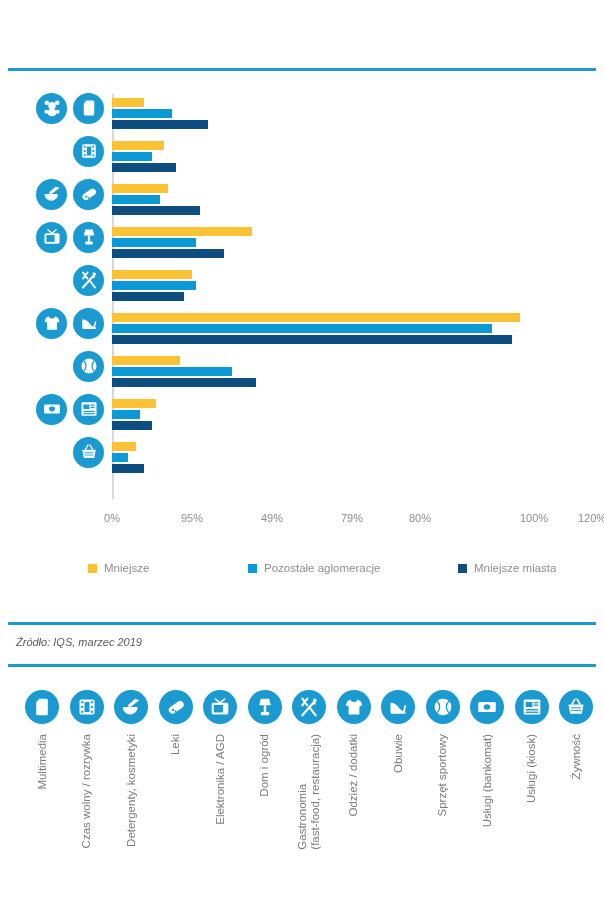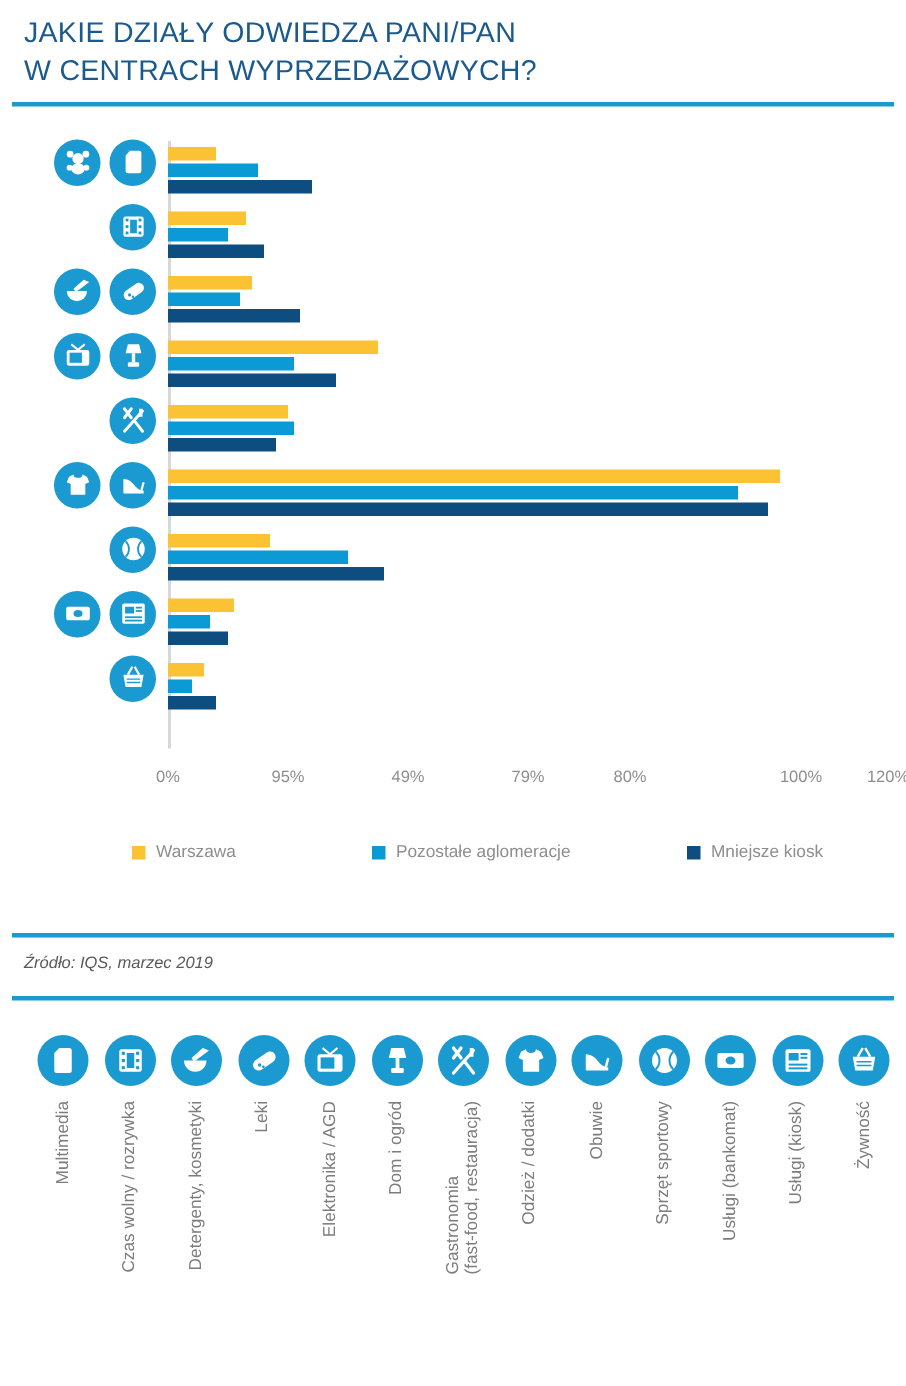--- a/index.html
+++ b/index.html
@@ -100,22 +100,20 @@
     font-size: 11.5px; color: #7d7d7d;
     white-space: pre-line; text-align: left;
     line-height: 13px;
   }
 </style>
 </head>
 <body>
 
 <div class="page">
 
-  <div class="title" style="white-space:pre-line;">JAKIE DZIAŁY ODWIEDZA PANI/PAN
-W CENTRACH WYPRZEDAŻOWYCH?</div>
   <div class="title-rule"></div>
 
   <div class="chart">
     <div class="axis-line"></div>
     <div class="plot" id="plot">
         <div class="grouprow" style="top:4px;height:31px">
           <div class="bar s0" style="width:32.0px;background:#fbc233"></div>
           <div class="bar s1" style="width:60.0px;background:#0c9ad7"></div>
           <div class="bar s2" style="width:96.0px;background:#0d4d80"></div>
         </div>
@@ -292,29 +290,29 @@
       <span style="left:272px">49%</span>
       <span style="left:352px">79%</span>
       <span style="left:420px">80%</span>
       <span style="left:534px">100%</span>
       <span style="left:592px">120%</span>
     </div>
 
   <div class="legend" id="legend">
       <div class="legend-item" style="left:0px">
         <span class="swatch" style="background:#fbc233"></span>
-        <span>Warszawa</span>
+        <span>Mniejsze</span>
       </div>
       <div class="legend-item" style="left:160px">
         <span class="swatch" style="background:#0c9ad7"></span>
         <span>Pozostałe aglomeracje</span>
       </div>
       <div class="legend-item" style="left:370px">
         <span class="swatch" style="background:#0d4d80"></span>
-        <span>Mniejsze kiosk</span>
+        <span>Mniejsze miasta</span>
       </div>
     </div>
 
   <div class="src-rule-top"></div>
   <div class="source">Źródło: IQS, marzec 2019</div>
   <div class="src-rule-bottom"></div>
 
   <div class="key" id="key">
       <div class="key-col" style="left:12px">
         <span class="icon-circle" style="width:34px;height:34px">

